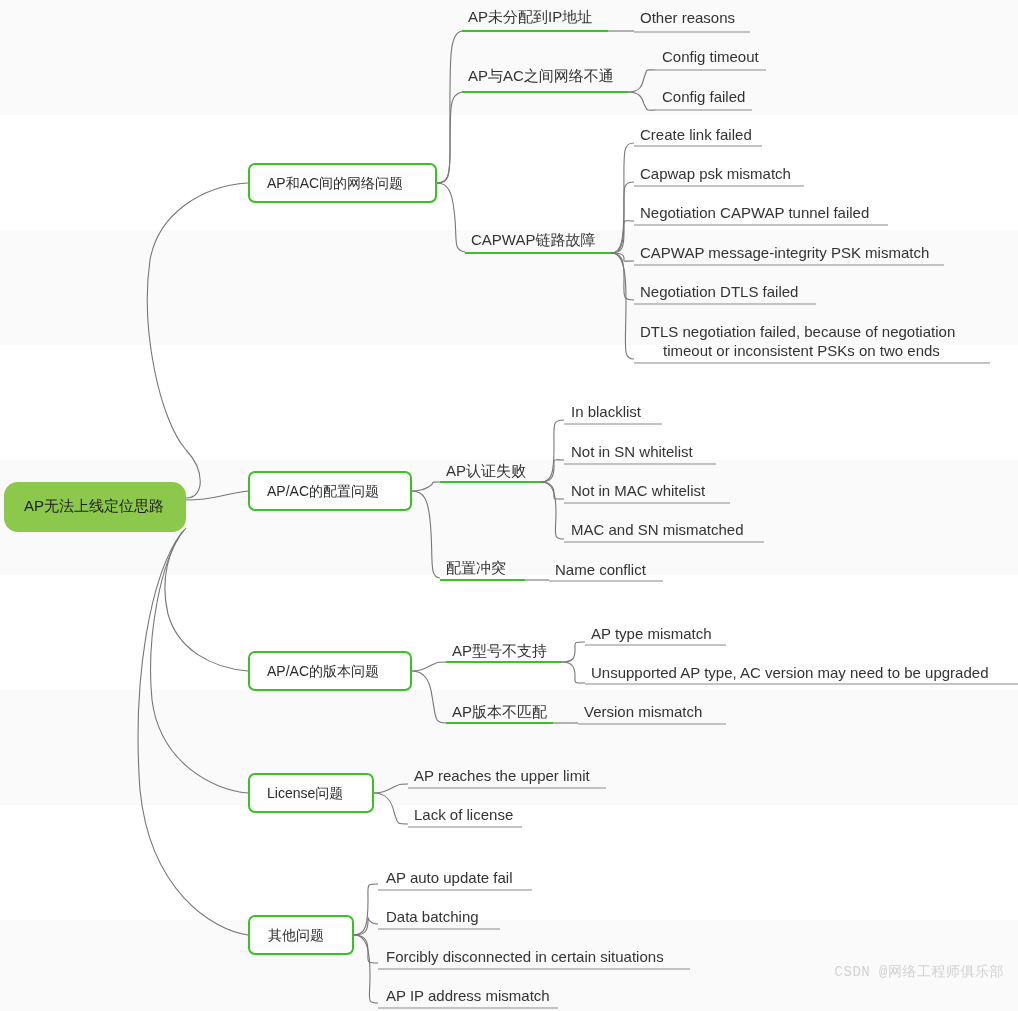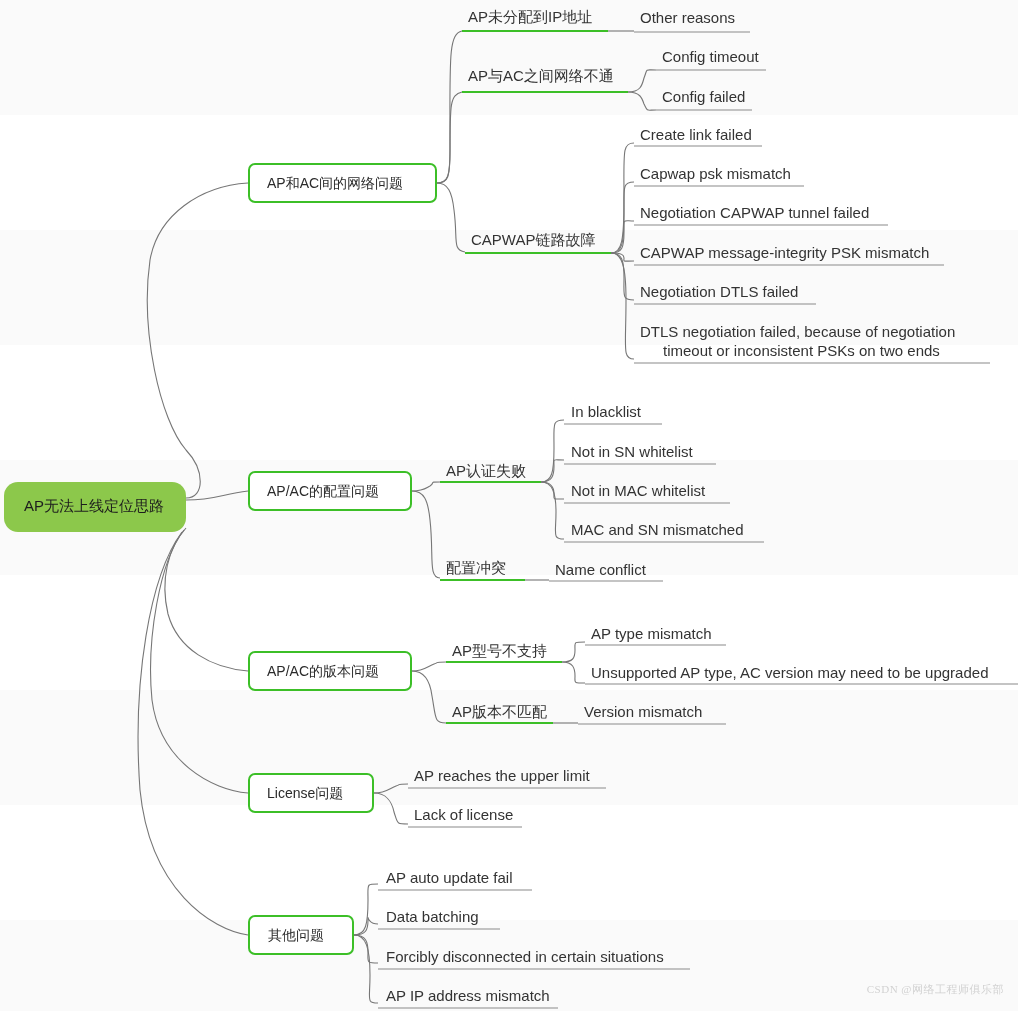--- a/index.html
+++ b/index.html
@@ -80,24 +80,24 @@
     stroke-width: 2.2;
   }
   .underline-gray {
     stroke: #8a8a8a;
     stroke-width: 1.1;
   }
 
   .watermark {
     position: absolute;
     right: 14px;
-    bottom: 14px;
+    bottom: 30px;
     z-index: 2;
-    font-family: Liberation Serif, serif;
-    font-size: 11px;
+    font-family: Liberation Mono, monospace;
+    font-size: 14px;
     color: #d2d2d2;
     letter-spacing: 0.5px;
     user-select: none;
   }
 </style>
 </head>
 <body>
 
 <div id="bg-pattern"></div>
 

